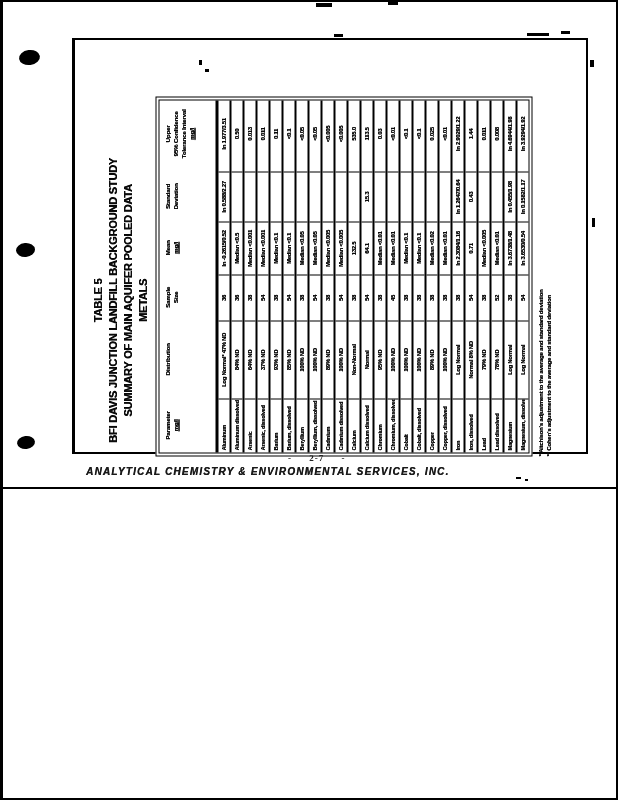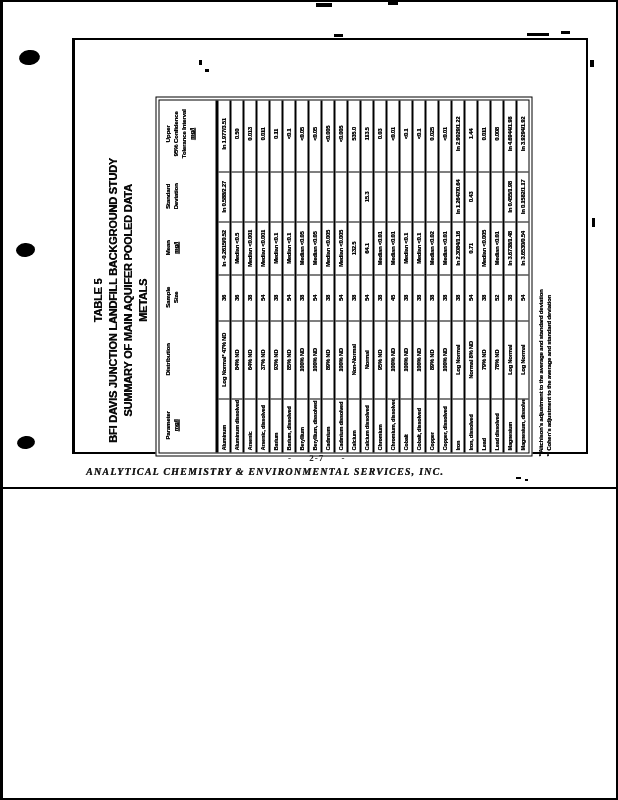--- a/index.html
+++ b/index.html
@@ -39,21 +39,21 @@
        border-right:1.5px solid #000;letter-spacing:-0.2px;
        text-shadow:0.3px 0 0 #000;}
   .bcell:last-child{border-right:none;}
   .bcell.param{text-align:left;padding-left:2px;font-size:5.5px;}
   .fnotes{margin-top:4px;font-size:6px;line-height:8px;font-weight:bold;
        letter-spacing:-0.2px;text-shadow:0.3px 0 0 #000;}
   
   .page-number{position:absolute;left:288px;top:453px;font-family:"Liberation Serif",serif;
        font-size:9px;font-weight:bold;letter-spacing:1px;word-spacing:14px;color:#222;}
   .footer-line{position:absolute;left:86px;top:466px;width:420px;
-       font-family:Liberation Serif, serif;font-style:italic;font-weight:bold;
+       font-family:Liberation Sans, sans-serif;font-style:italic;font-weight:bold;
        font-size:10px;letter-spacing:1.2px;color:#1a1a1a;white-space:nowrap;
        text-shadow:0.3px 0 0 #1a1a1a;}
   .bottom-rule{position:absolute;left:2px;top:487px;width:614px;height:2px;background:#000;}
 </style>
 </head>
 <body>
 
 <div class="canvas-border"></div>
 
 <div class="hole hole1"></div>

